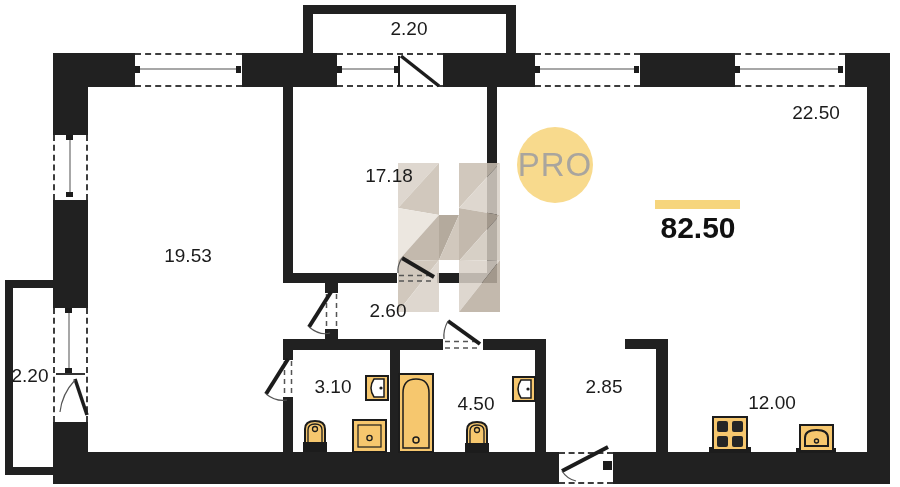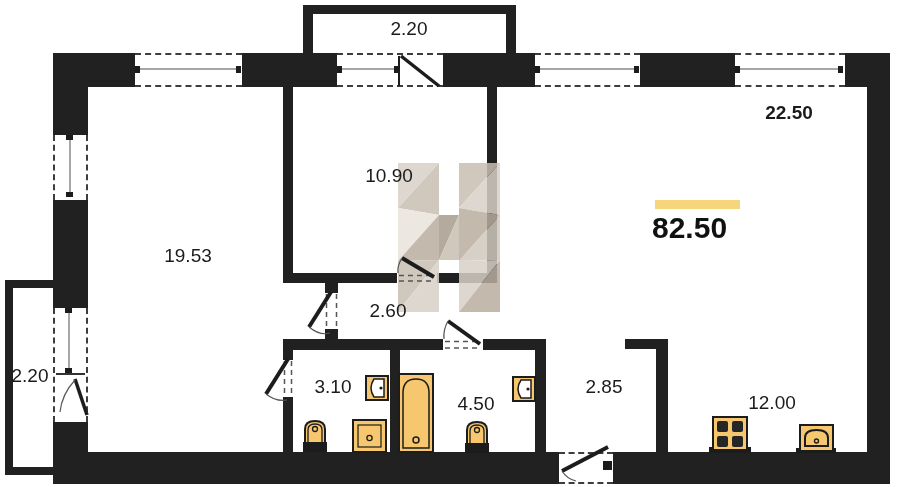--- a/index.html
+++ b/index.html
@@ -13,21 +13,21 @@
   .wm{position:absolute;z-index:4;opacity:.85;}
   #doors{position:absolute;left:0;top:0;z-index:5;pointer-events:none;}
   .fx{position:absolute;z-index:6;}
   .lbl{position:absolute;z-index:7;transform:translate(-50%,-50%);font-size:19px;
        color:#1b1b1b;white-space:nowrap;letter-spacing:0px;}
   .pro{position:absolute;left:517px;top:127px;width:76px;height:76px;border-radius:50%;
        z-index:7;display:flex;align-items:center;justify-content:center;
        font-size:33px;letter-spacing:1px;}
   .area-line{position:absolute;left:655px;top:200px;width:85px;height:9px;z-index:7;}
   .area-val{position:absolute;left:652px;top:211px;width:92px;z-index:7;font-size:30px;
-       font-weight:bold;color:#111;}
+       font-weight:bold;color:#111;text-align:center;}
 </style>
 </head>
 <body>
 
 <div id="plan">
 
   <div class="w" style="left: 53px; top: 53px; width: 837px; height: 34px; background: rgb(33, 33, 33);"></div>
   <div class="w" style="left: 53px; top: 53px; width: 35px; height: 431px; background: rgb(33, 33, 33);"></div>
   <div class="w" style="left: 867px; top: 53px; width: 23px; height: 431px; background: rgb(33, 33, 33);"></div>
   <div class="w" style="left: 53px; top: 452px; width: 837px; height: 32px; background: rgb(33, 33, 33);"></div>
@@ -192,26 +192,29 @@
     <rect x="23" y="20" width="11" height="11" rx="2" fill="#262626"></rect>
   </svg>
   <svg class="fx" style="left:796px;top:424px;" width="40" height="29" viewBox="0 0 40 29">
     <rect x="0" y="24" width="40" height="5" fill="#1c1c1c"></rect>
     <rect x="4" y="1" width="33" height="26" fill="#f6c76e" stroke="#1c1c1c" stroke-width="2"></rect>
     <path d="M9,22 V14 Q9,6 20.5,6 Q32,6 32,14 V22 Z" fill="none" stroke="#1c1c1c" stroke-width="2"></path>
     <circle cx="20.5" cy="17" r="2" fill="none" stroke="#1c1c1c" stroke-width="1.4"></circle>
   </svg>
 
   <div class="lbl" style="left:409px;top:29px;">2.20</div>
-  <div class="lbl" style="left:789px;top:113px;font-weight:bold;">22.50</div>
-  <div class="lbl" style="left:389px;top:176px;">10.90</div>
+  <div class="lbl" style="left:816px;top:113px;">22.50</div>
+  <div class="lbl" style="left:389px;top:176px;">17.18</div>
   <div class="lbl" style="left:188px;top:256px;">19.53</div>
   <div class="lbl" style="left:388px;top:311px;">2.60</div>
   <div class="lbl" style="left:30px;top:376px;">2.20</div>
   <div class="lbl" style="left:333px;top:387px;">3.10</div>
   <div class="lbl" style="left:476px;top:404px;">4.50</div>
   <div class="lbl" style="left:604px;top:387px;">2.85</div>
   <div class="lbl" style="left:772px;top:387px;margin-top:16px;">12.00</div>
 
+  <div class="pro" style="background: rgb(248, 218, 141);">
+    <span style="color: rgb(169, 165, 158);">PRO</span>
+  </div>
   <div class="area-line" style="background: rgb(246, 213, 125);"></div>
   <div class="area-val">82.50</div>
 
 </div>
 
 </body></html>

